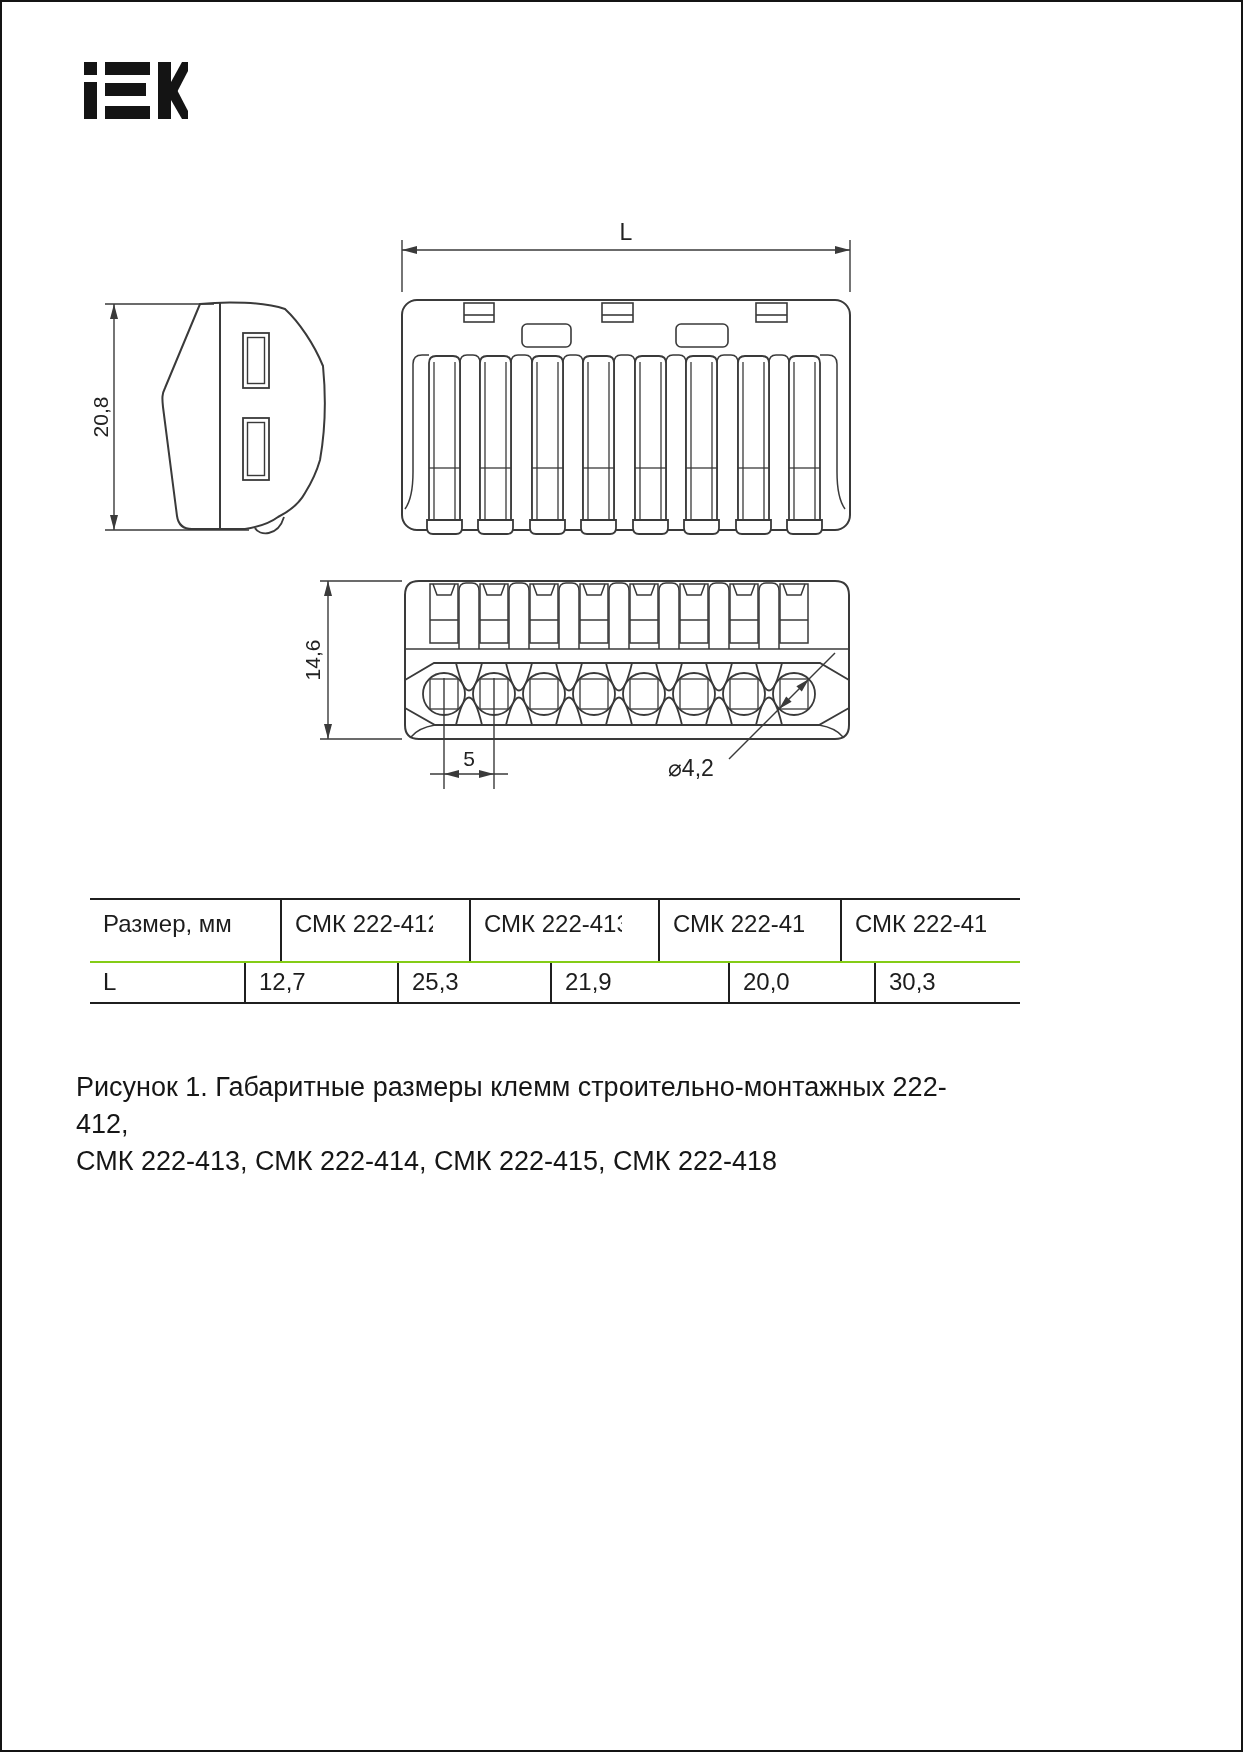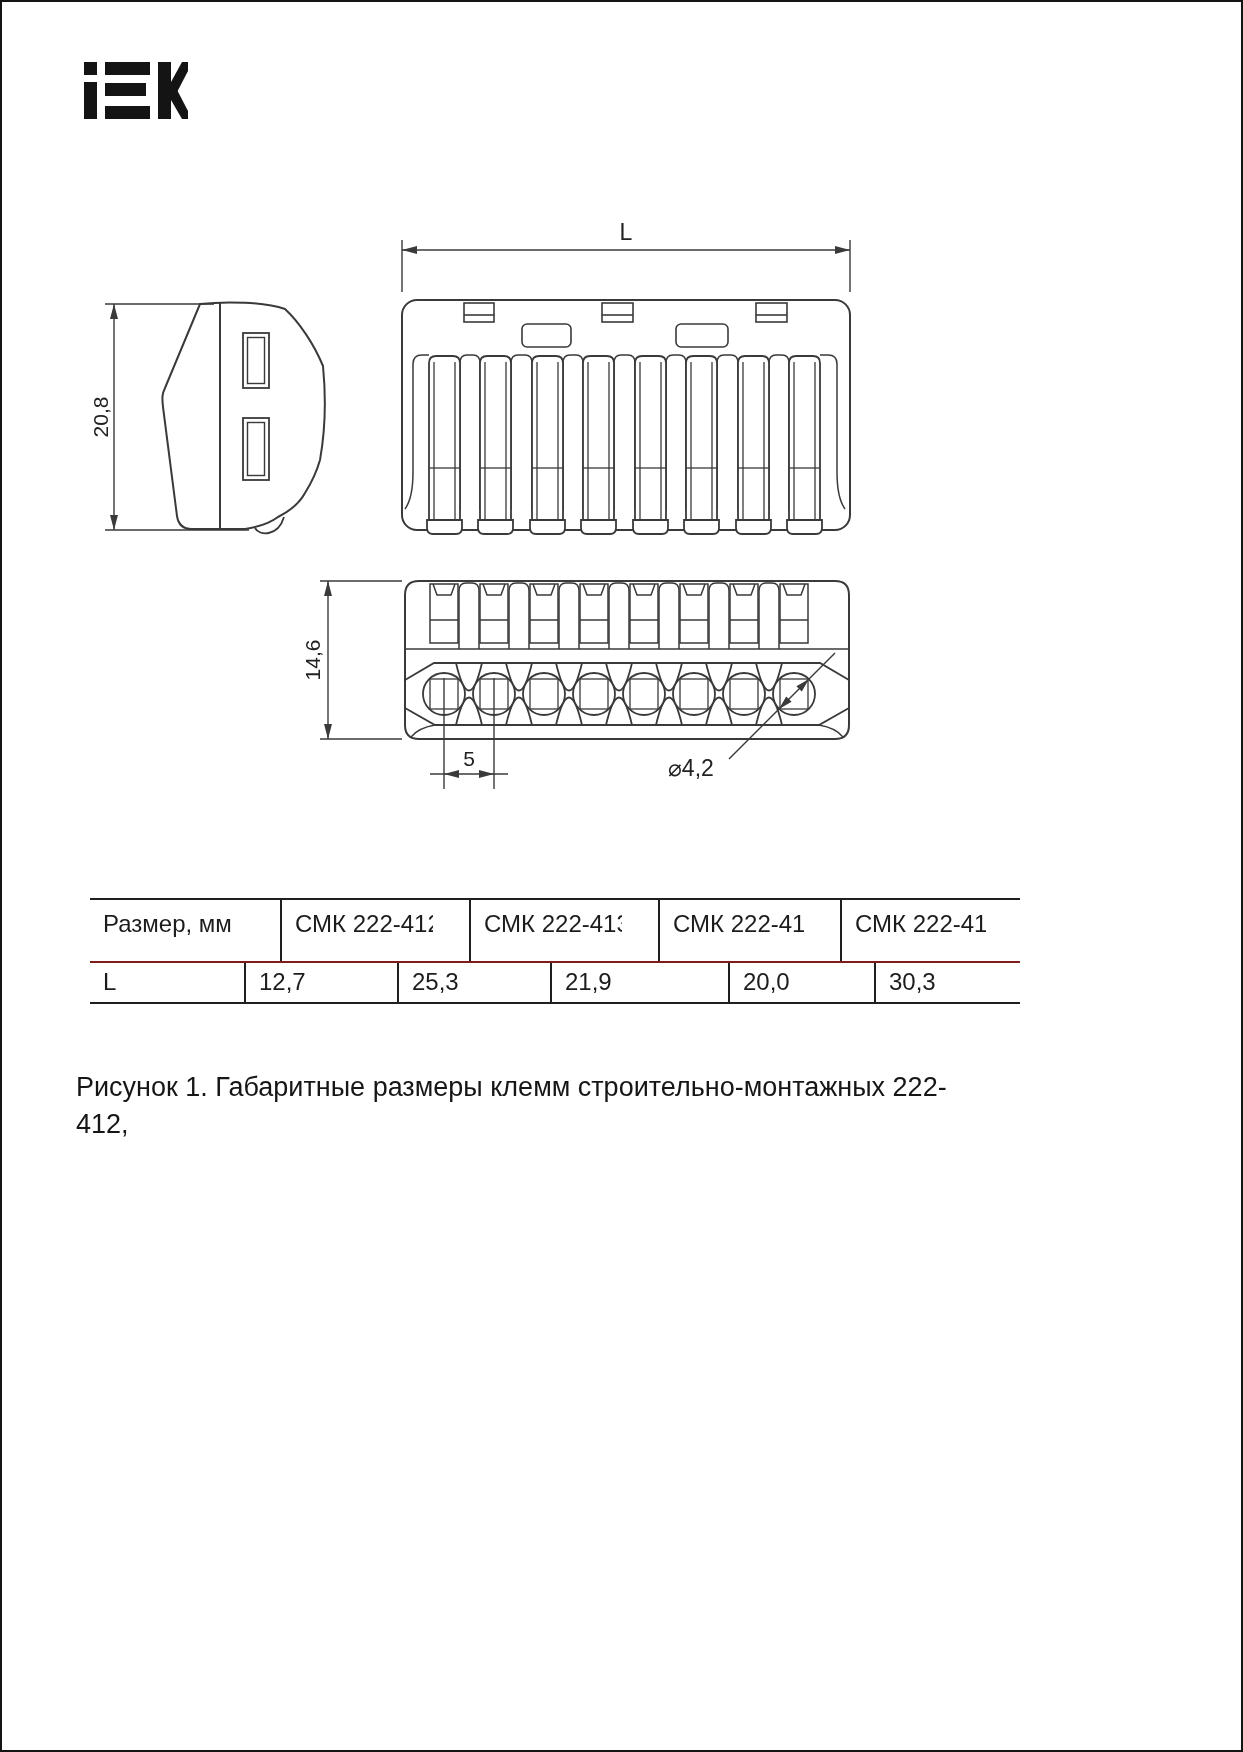--- a/index.html
+++ b/index.html
@@ -16,21 +16,21 @@
   }
   .logo{position:absolute;left:82px;top:60px;width:104px;height:57px;}
   .drawing{position:absolute;left:0;top:0;width:1243px;height:830px;}
   .drawing text{fill:#222;stroke:none;font-family:"Liberation Sans","DejaVu Sans",sans-serif;}
 
   .spec-table{
     position:absolute;left:88px;top:896px;width:930px;
     border-top:2px solid #1f1f1f;border-bottom:2px solid #1f1f1f;
     box-sizing:border-box;font-size:24px;
   }
-  .t-head{display:flex;height:61px;border-bottom:2px solid #7f1d1d;gap:36px;}
+  .t-head{display:flex;height:61px;border-bottom:2px solid #84cc16;gap:36px;}
   .t-row{display:flex;height:39px;}
   .cell{box-sizing:border-box;padding-left:13px;overflow:hidden;white-space:nowrap;}
   .t-head .cell{padding-top:10px;}
   .t-row .cell{padding-top:5px;}
   .c0{width:154px;}
   .c1{width:153px;border-left:2px solid #1f1f1f;}
   .c2{width:153px;border-left:2px solid #1f1f1f;}
   .c3{width:178px;border-left:2px solid #1f1f1f;}
   .c4{width:146px;border-left:2px solid #1f1f1f;}
   .c5{width:146px;border-left:2px solid #1f1f1f;}
@@ -282,15 +282,16 @@
       <div class="cell c1">12,7</div>
       <div class="cell c2">25,3</div>
       <div class="cell c3">21,9</div>
       <div class="cell c4">20,0</div>
       <div class="cell c5">30,3</div>
     </div>
   </div>
 
   <div class="caption">
     <div>Рисунок 1. Габаритные размеры клемм строительно-монтажных  222-412,</div>
+    <div>СМК 222-413, СМК 222-414, СМК 222-415, СМК 222-418</div>
   </div>
 
 </div>
 
 </body></html>

